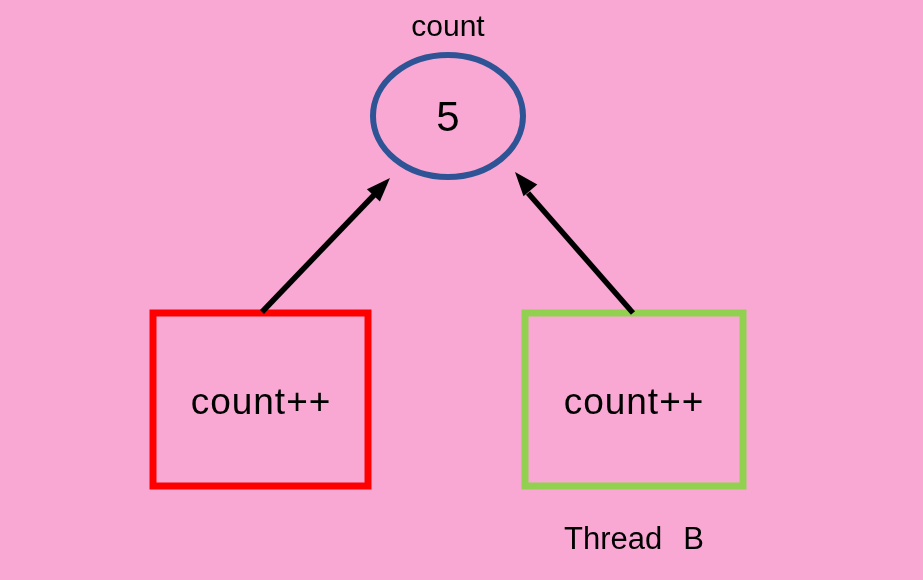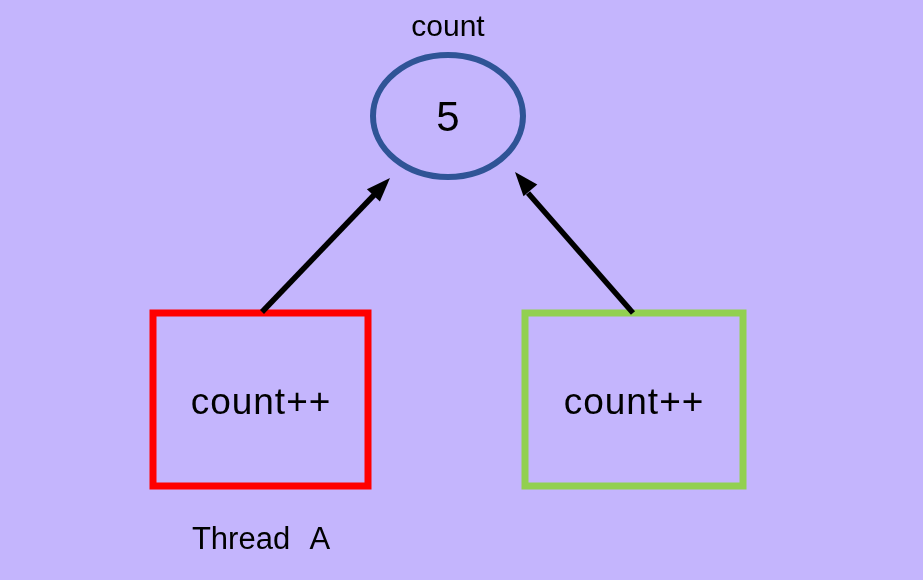--- a/index.html
+++ b/index.html
@@ -5,21 +5,21 @@
   html, body {
     margin: 0;
     padding: 0;
     background: #ffffff;
     font-family: "Liberation Sans", "DejaVu Sans", sans-serif;
   }
   .stage {
     position: relative;
     width: 923px;
     height: 580px;
-    background: #c4b5fd;
+    background: #f9a8d4;
     overflow: hidden;
   }
   .stage svg {
     position: absolute;
     left: 0;
     top: 0;
   }
   .txt {
     position: absolute;
     transform: translate(-50%, -50%);
@@ -75,16 +75,16 @@
   </svg>
 
   <div class="txt count-title">count</div>
 
   <div class="txt count-value">5</div>
 
   <div class="txt op-label op-a">count++</div>
 
   <div class="txt op-label op-b">count++</div>
 
-  <div class="txt thread-label thread-a-label">Thread A</div>
 
+  <div class="txt thread-label thread-b-label">Thread B</div>
 
 </div>
 
 </body></html>

